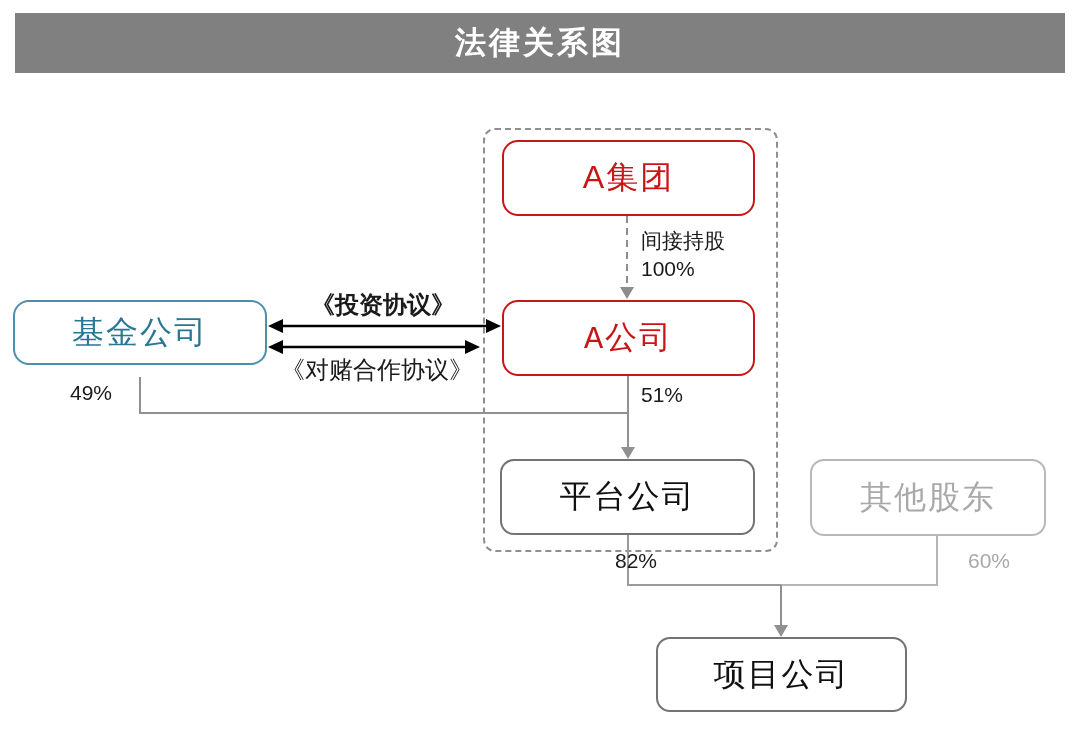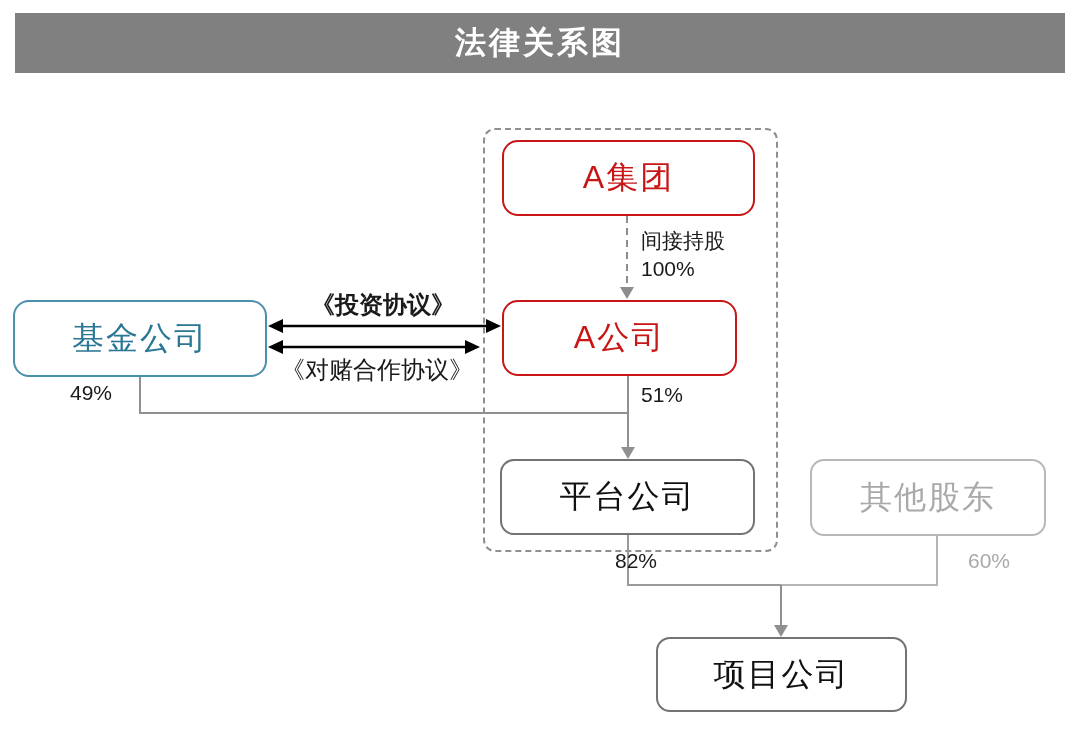--- a/index.html
+++ b/index.html
@@ -21,22 +21,22 @@
   .node{
     position:absolute;display:flex;align-items:center;justify-content:center;
     background:#ffffff;border-radius:16px;font-size:32px;letter-spacing:2px;
     z-index:3;box-sizing:border-box;
   }
   .node-red{border:2px solid #c81616;color:#c81616;}
   .node-teal{border:2px solid #4a8fac;color:#2a7795;}
   .node-dark{border:2px solid #737373;color:#111111;}
   .node-gray{border:2px solid #b8b8b8;color:#a9a9a9;}
   #node-a-group{left:502px;top:140px;width:253px;height:76px;}
-  #node-a-company{left:502px;top:300px;width:235px;height:76px;}
-  #node-fund{left:13px;top:300px;width:254px;height:77px;}
+  #node-a-company{left:502px;top:300px;width:253px;height:76px;font-family:Liberation Mono, monospace;}
+  #node-fund{left:13px;top:300px;width:254px;height:65px;}
   #node-platform{left:500px;top:459px;width:255px;height:76px;border-radius:14px;}
   #node-others{left:810px;top:459px;width:236px;height:77px;border-radius:14px;}
   #node-project{left:656px;top:637px;width:251px;height:75px;border-radius:14px;}
   .edges-svg{position:absolute;left:0;top:0;z-index:2;}
   .lbl{
     position:absolute;z-index:4;color:#1a1a1a;font-size:21px;white-space:nowrap;
   }
   .lbl-center{text-align:center;}
   .lbl-gray{color:#a9a9a9;margin-left:20px;}
   #lbl-investment{left:283px;top:289px;width:200px;font-size:24px;font-weight:bold;}

